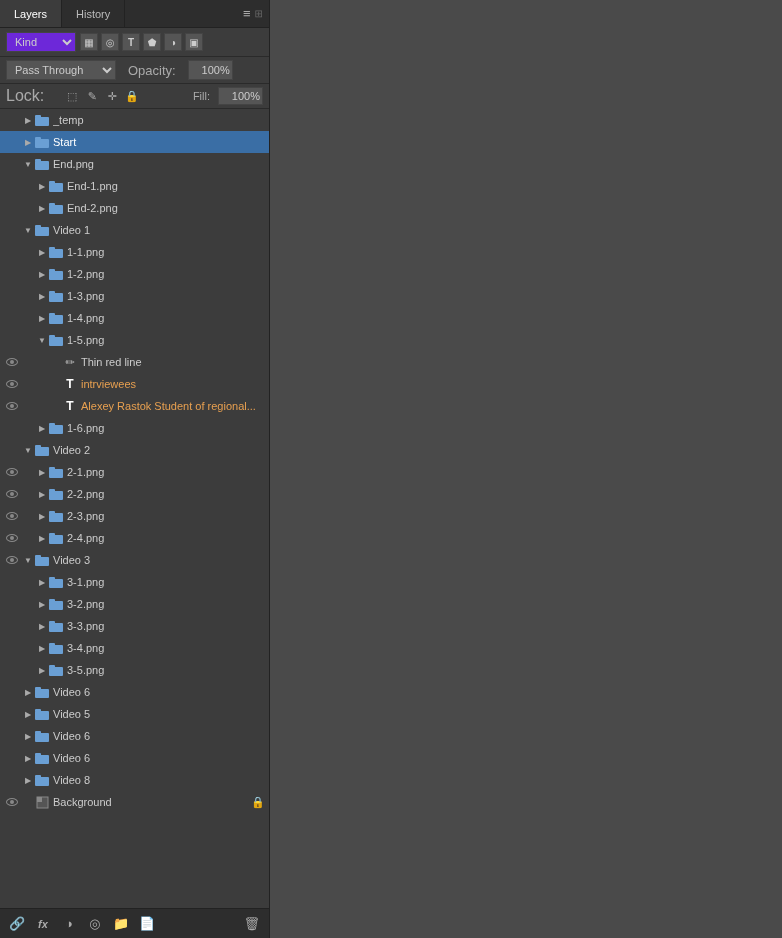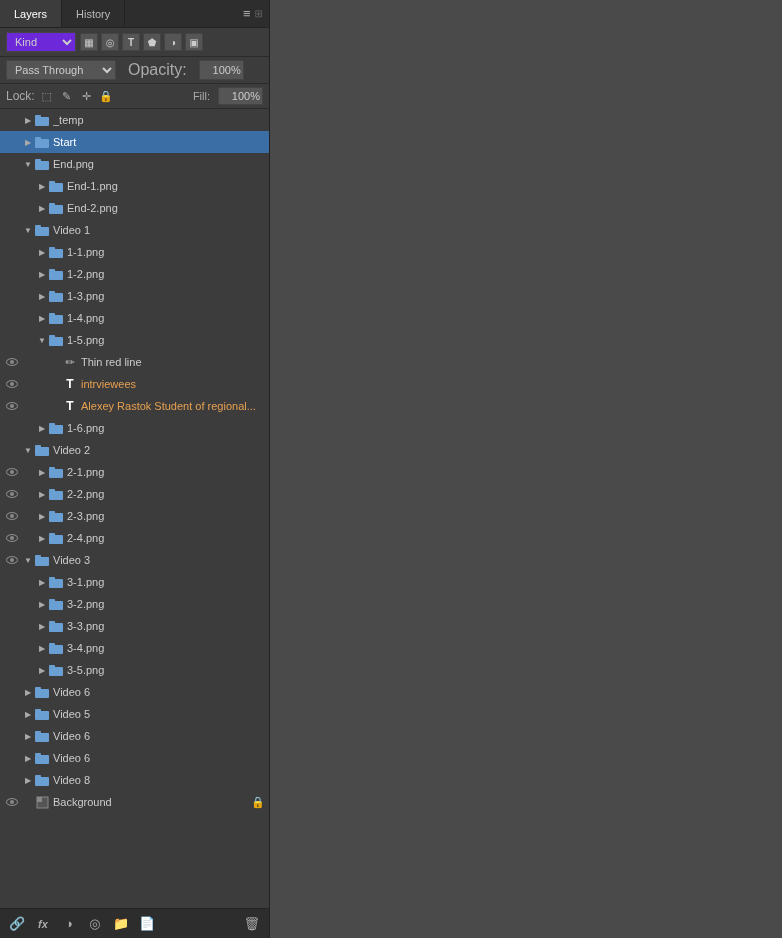--- a/index.html
+++ b/index.html
@@ -96,21 +96,21 @@
     .blend-select {
       background: #555;
       color: #ccc;
       border: 1px solid #444;
       font-size: 11px;
       height: 20px;
       padding: 0 4px;
       width: 110px;
     }
     .opacity-label {
-      font-size: 16px;
+      font-size: 13px;
       color: #aaa;
     }
     .opacity-input {
       background: #555;
       color: #ccc;
       border: 1px solid #444;
       font-size: 11px;
       height: 20px;
       width: 45px;
       text-align: right;
@@ -119,22 +119,22 @@
     .lock-row {
       display: flex;
       align-items: center;
       padding: 3px 6px;
       background: #3c3c3c;
       border-bottom: 1px solid #2a2a2a;
       gap: 4px;
     }
     .lock-label {
       color: #aaa;
-      font-size: 12px;
-      margin-right: 0;
+      font-size: 16px;
+      margin-right: 16px;
     }
     .lock-icon {
       width: 16px;
       height: 16px;
       display: flex;
       align-items: center;
       justify-content: center;
       font-size: 11px;
       cursor: pointer;
       color: #aaa;

